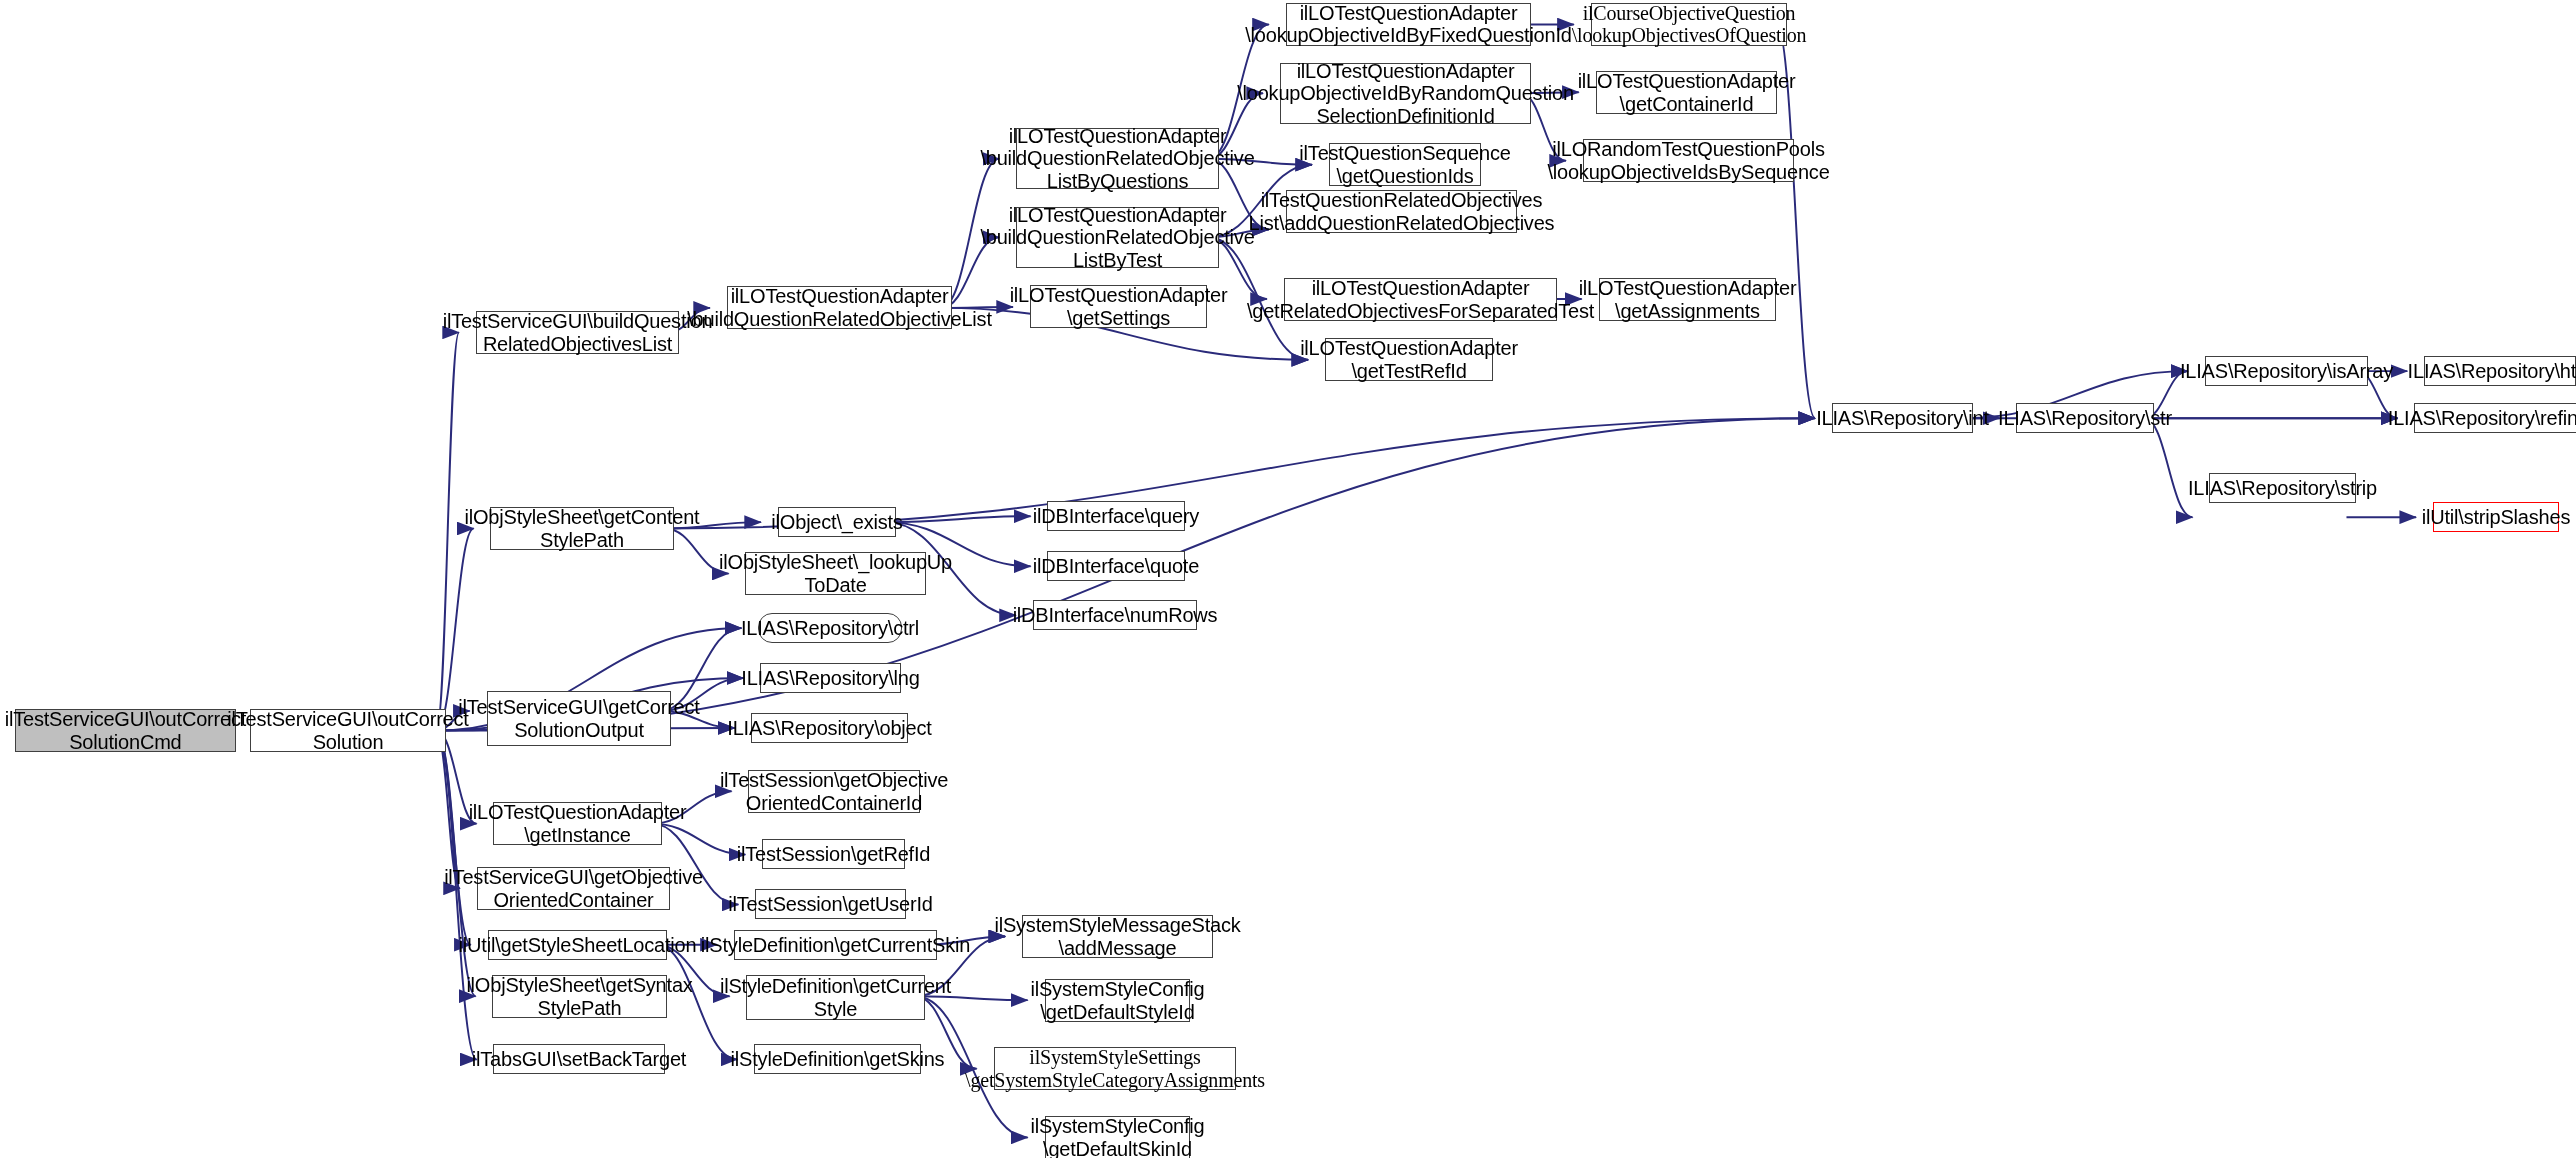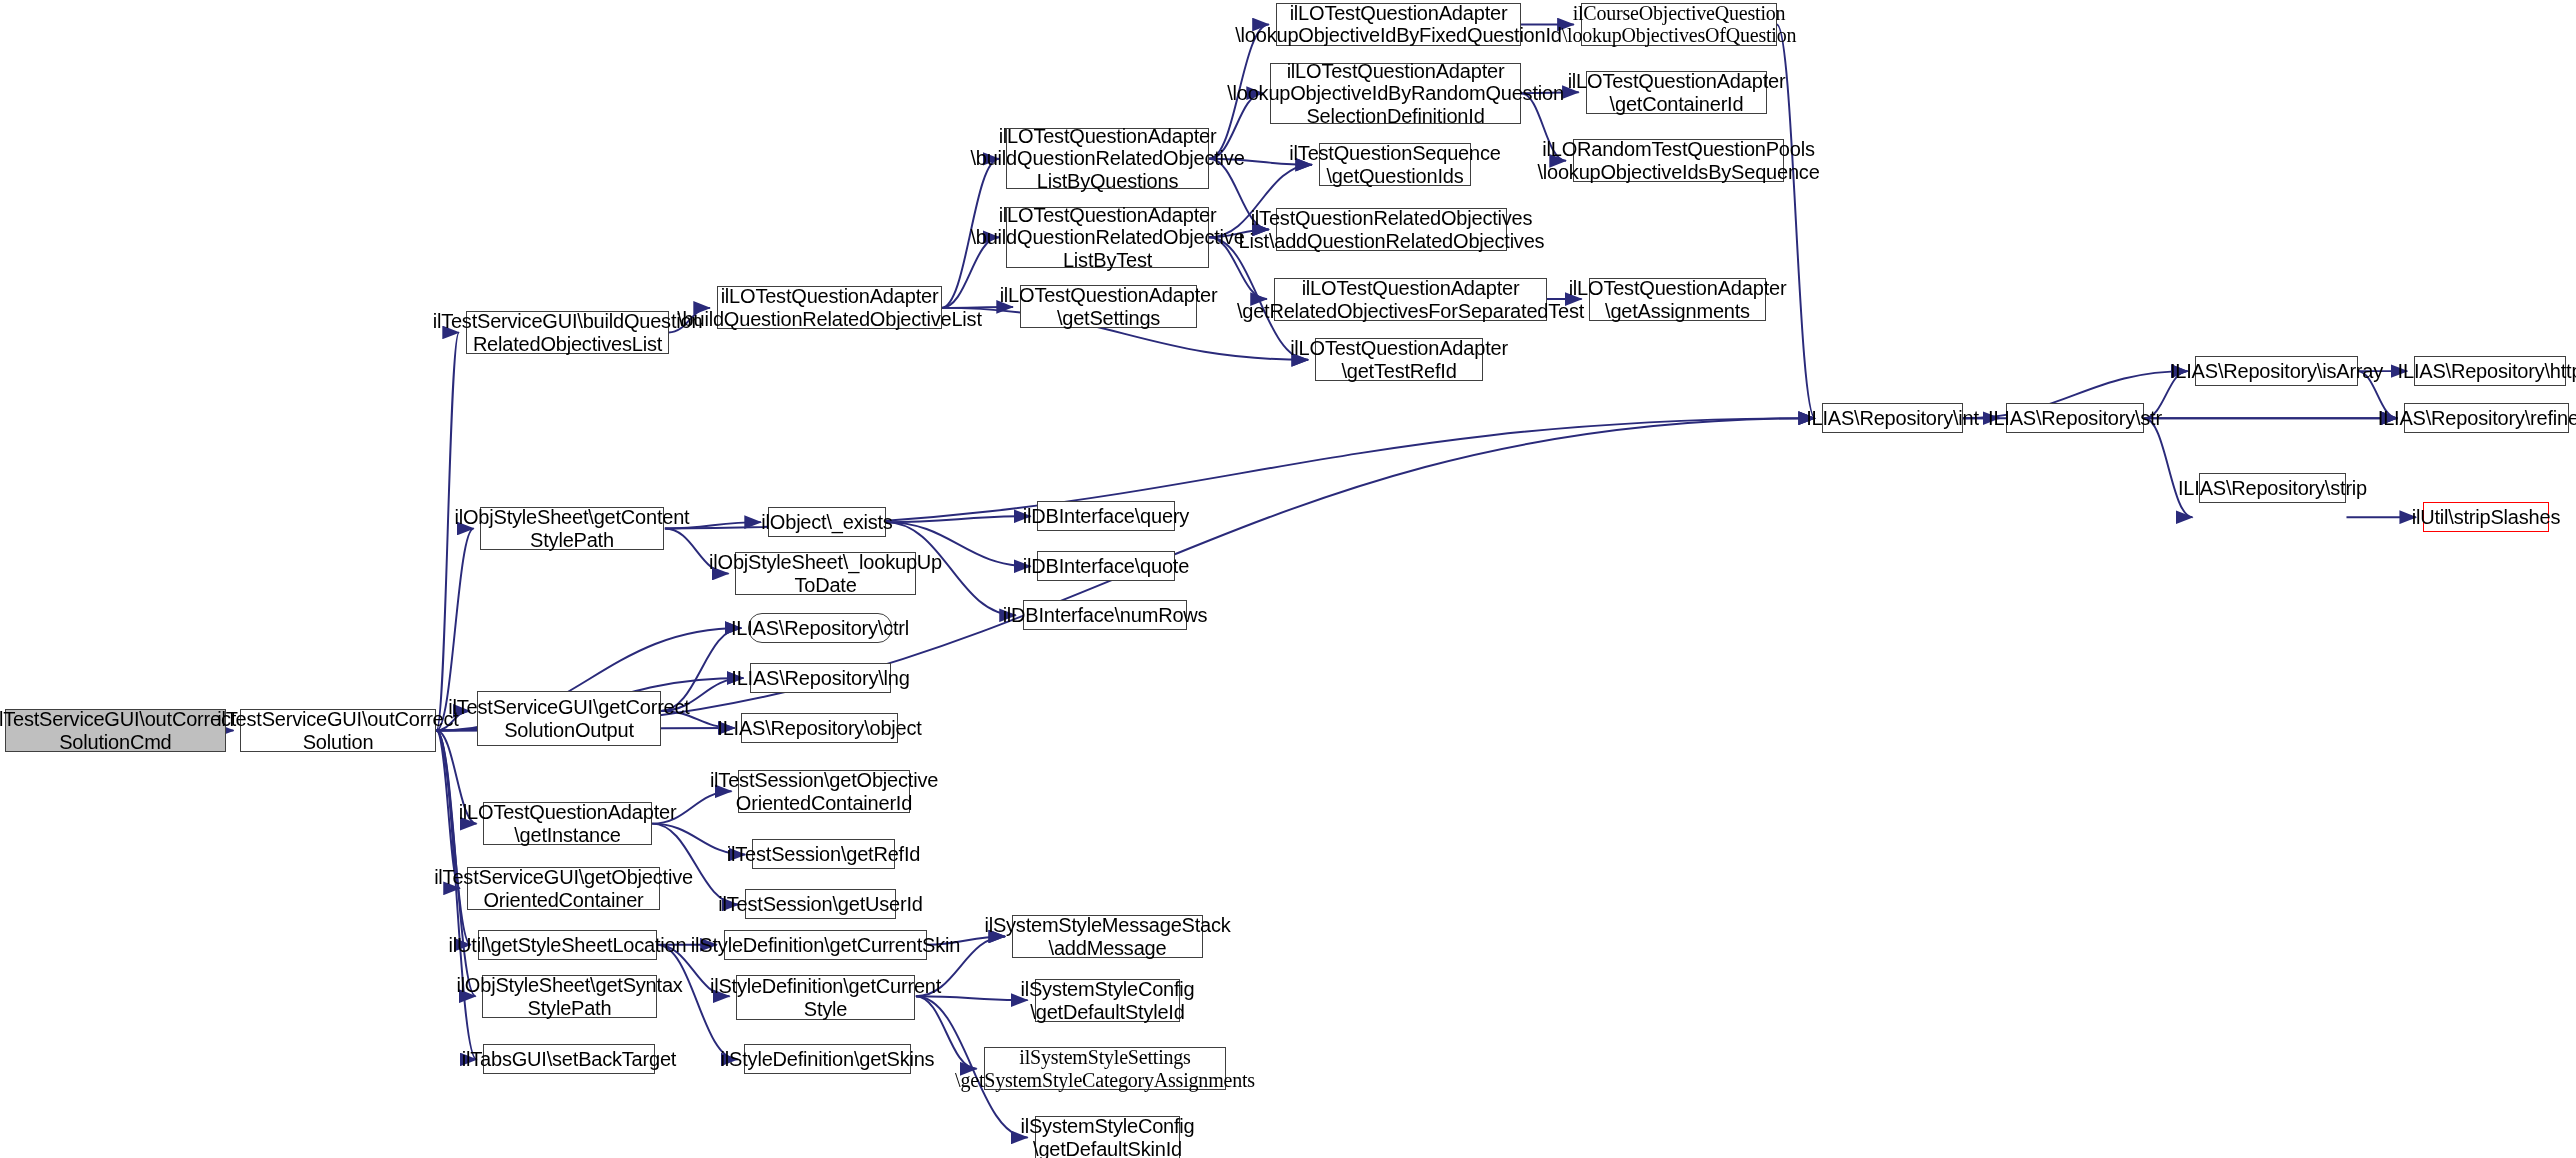--- a/index.html
+++ b/index.html
@@ -2,21 +2,21 @@
 <html><head>
 <meta charset="utf-8">
 <style>
   html,body{margin:0;padding:0;background:#ffffff;}
   #canvas{position:relative;width:2576px;height:1158px;background:#ffffff;
           font-family:"Liberation Sans", sans-serif;overflow:hidden;}
   svg.edges{position:absolute;left:0;top:0;width:2576px;height:1158px;pointer-events:none;}
   .node{position:absolute;box-sizing:border-box;border:1.6px solid #404040;
         background:#ffffff;color:#000000;display:flex;align-items:center;
         justify-content:center;text-align:center;line-height:1.12;
-        font-size:20px;letter-spacing:-0.2px;white-space:pre-line;padding:2px 22px;}
+        font-size:20px;letter-spacing:-0.2px;white-space:pre-line;padding:2px 22px;margin-left:10px;}
   .node.root{background:#bfbfbf;border-color:#404040;}
   .node.err{border:1.8px solid #ff0000;}
 </style>
 </head>
 <body>
 
 <div id="canvas">
   <svg class="edges" id="edge-layer" viewBox="0 0 2627 1181" xmlns="http://www.w3.org/2000/svg">
     <defs>
       <marker id="arrow" markerWidth="9" markerHeight="7" refX="8.5" refY="3.5" orient="auto" markerUnits="strokeWidth">
@@ -103,21 +103,21 @@
 ListByTest</div>
       <div class="node" style="left: 1020px; top: 285px; width: 177px; height: 43px;">ilLOTestQuestionAdapter
 \getSettings</div>
       <div class="node" style="left: 1276px; top: 2.9px; width: 245px; height: 43px;">ilLOTestQuestionAdapter
 \lookupObjectiveIdByFixedQuestionId</div>
       <div class="node" style="left: 1270px; top: 63px; width: 251px; height: 61px;">ilLOTestQuestionAdapter
 \lookupObjectiveIdByRandomQuestion
 SelectionDefinitionId</div>
       <div class="node" style="left: 1319px; top: 143px; width: 152px; height: 43px;">ilTestQuestionSequence
 \getQuestionIds</div>
-      <div class="node" style="left: 1276px; top: 208px; width: 231px; height: 43px; text-align: center;">ilTestQuestionRelatedObjectives
+      <div class="node" style="left: 1276px; top: 190px; width: 231px; height: 43px; text-align: center;">ilTestQuestionRelatedObjectives
 List\addQuestionRelatedObjectives</div>
       <div class="node" style="left: 1274px; top: 278px; width: 273px; height: 43px;">ilLOTestQuestionAdapter
 \getRelatedObjectivesForSeparatedTest</div>
       <div class="node" style="left: 1315px; top: 338px; width: 168px; height: 43px;">ilLOTestQuestionAdapter
 \getTestRefId</div>
       <div class="node" style="left: 1581px; top: 2.9px; width: 196px; height: 43px; font-family: Liberation Serif, serif;">ilCourseObjectiveQuestion
 \lookupObjectivesOfQuestion</div>
       <div class="node" style="left: 1586px; top: 71px; width: 181px; height: 43px;">ilLOTestQuestionAdapter
 \getContainerId</div>
       <div class="node" style="left: 1573px; top: 139px; width: 211px; height: 43px;">ilLORandomTestQuestionPools

